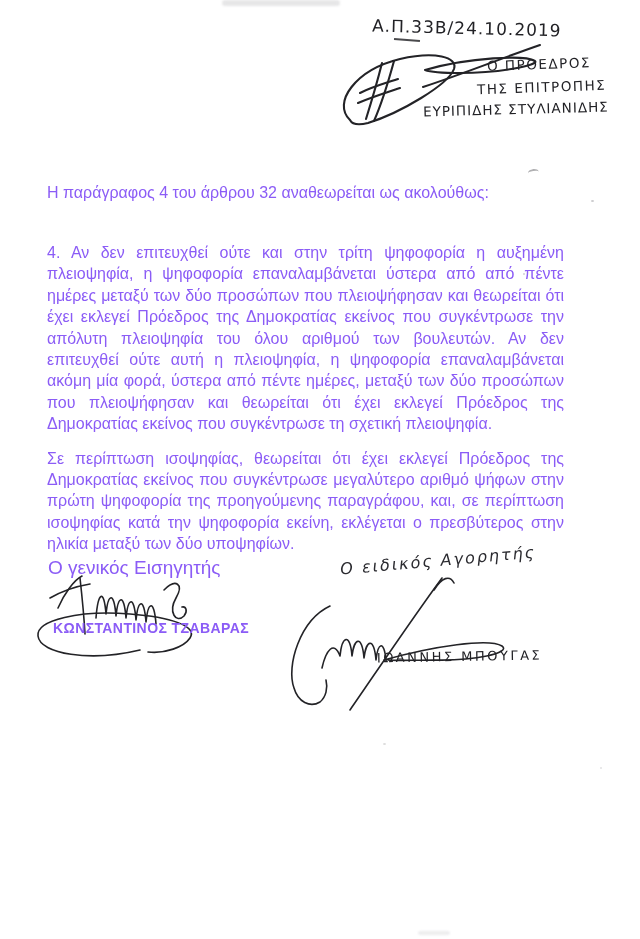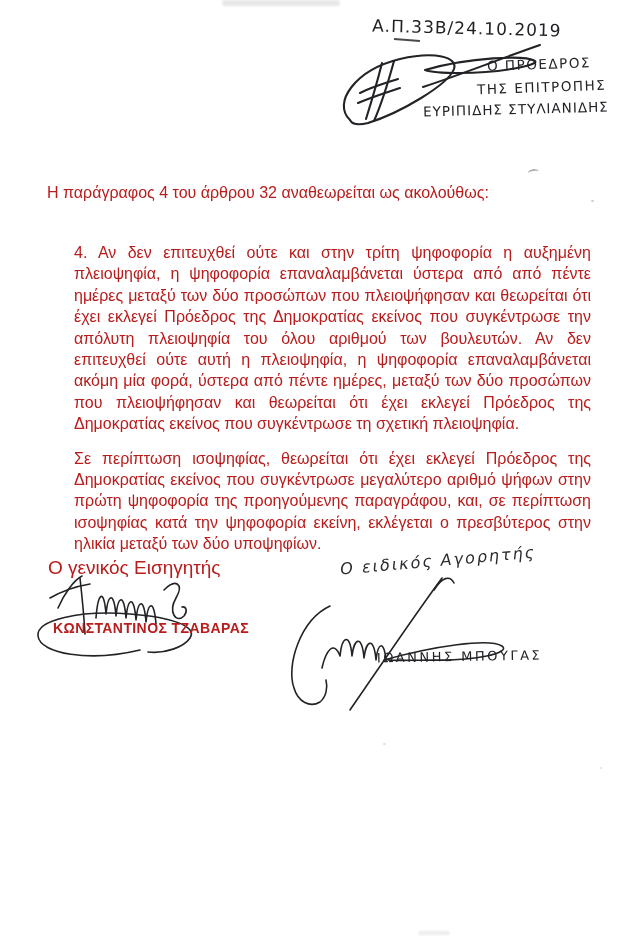--- a/index.html
+++ b/index.html
@@ -12,23 +12,23 @@
     font-family: "Liberation Sans", sans-serif;
     color: #1d1d20;
   }
   .abs { position: absolute; }
 
   
   .printed {
     font-family: "Liberation Sans", sans-serif;
     font-size: 16px;
     line-height: 21.4px;
-    color: #b91c1c;
+    color: #8b5cf6;
   }
-  .body-flow { left: 47px; top: 242px; width: 517px; margin-left: 27px; }
+  .body-flow { left: 47px; top: 242px; width: 517px; }
   .body-flow p { margin: 0 0 13px 0; text-align: justify; }
   .intro { left: 47px; top: 182px; width: 520px; }
 
   
   .hand {
     font-family: "DejaVu Sans", sans-serif;
     color: #222226;
     white-space: nowrap;
   }
   .ref-number {

